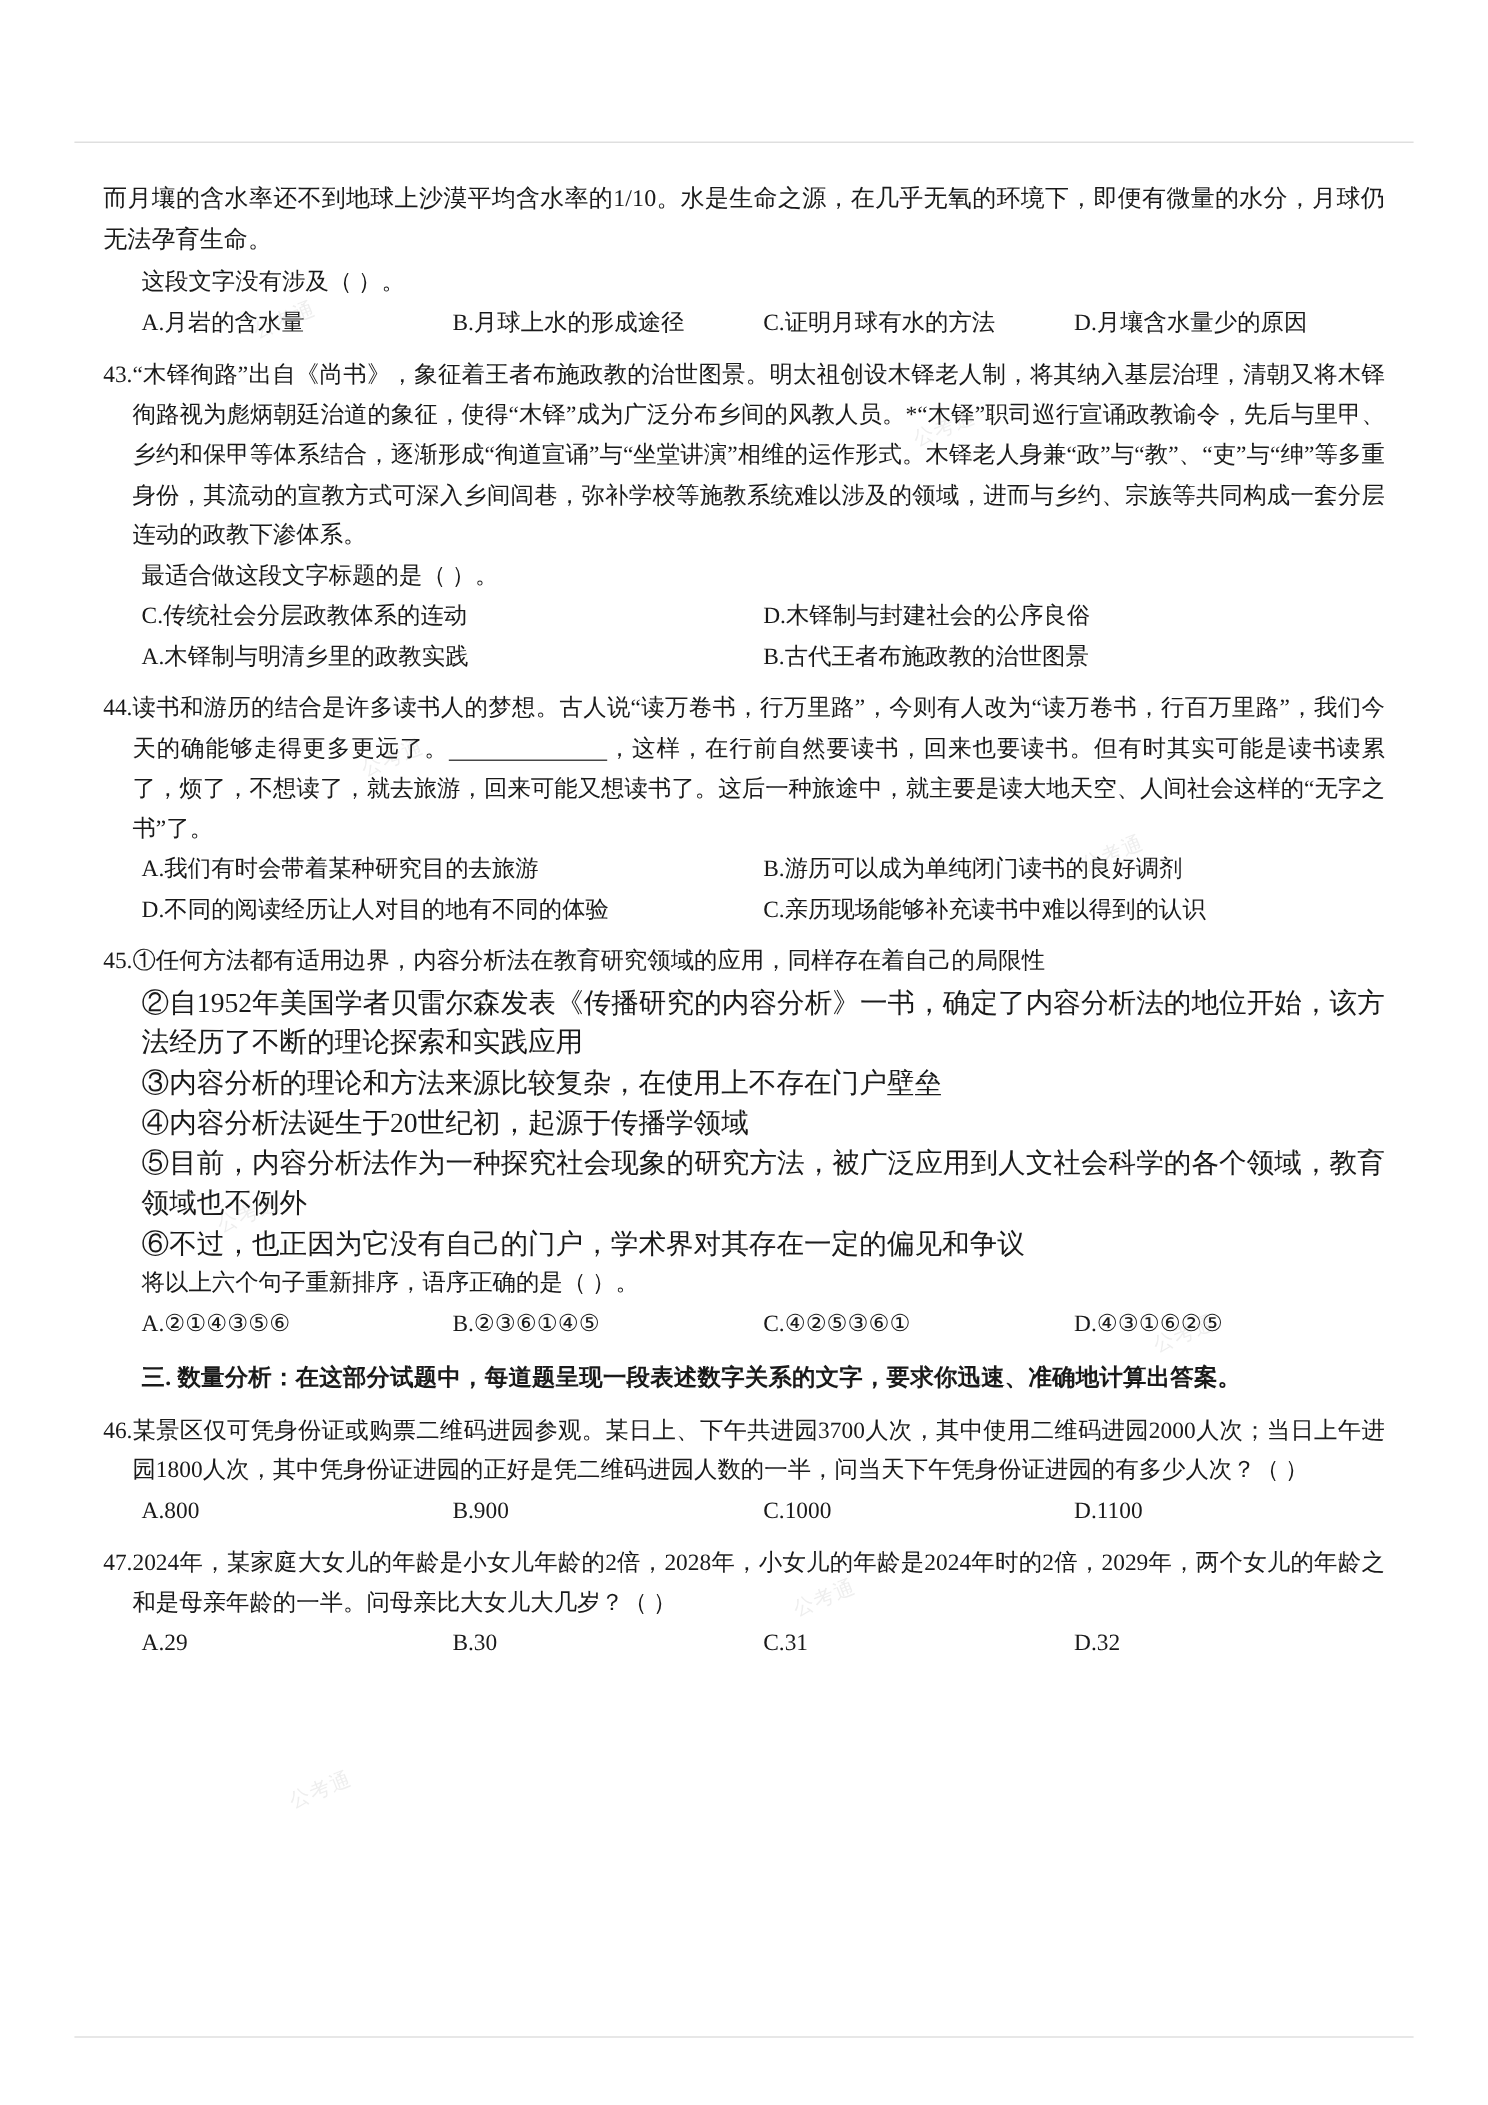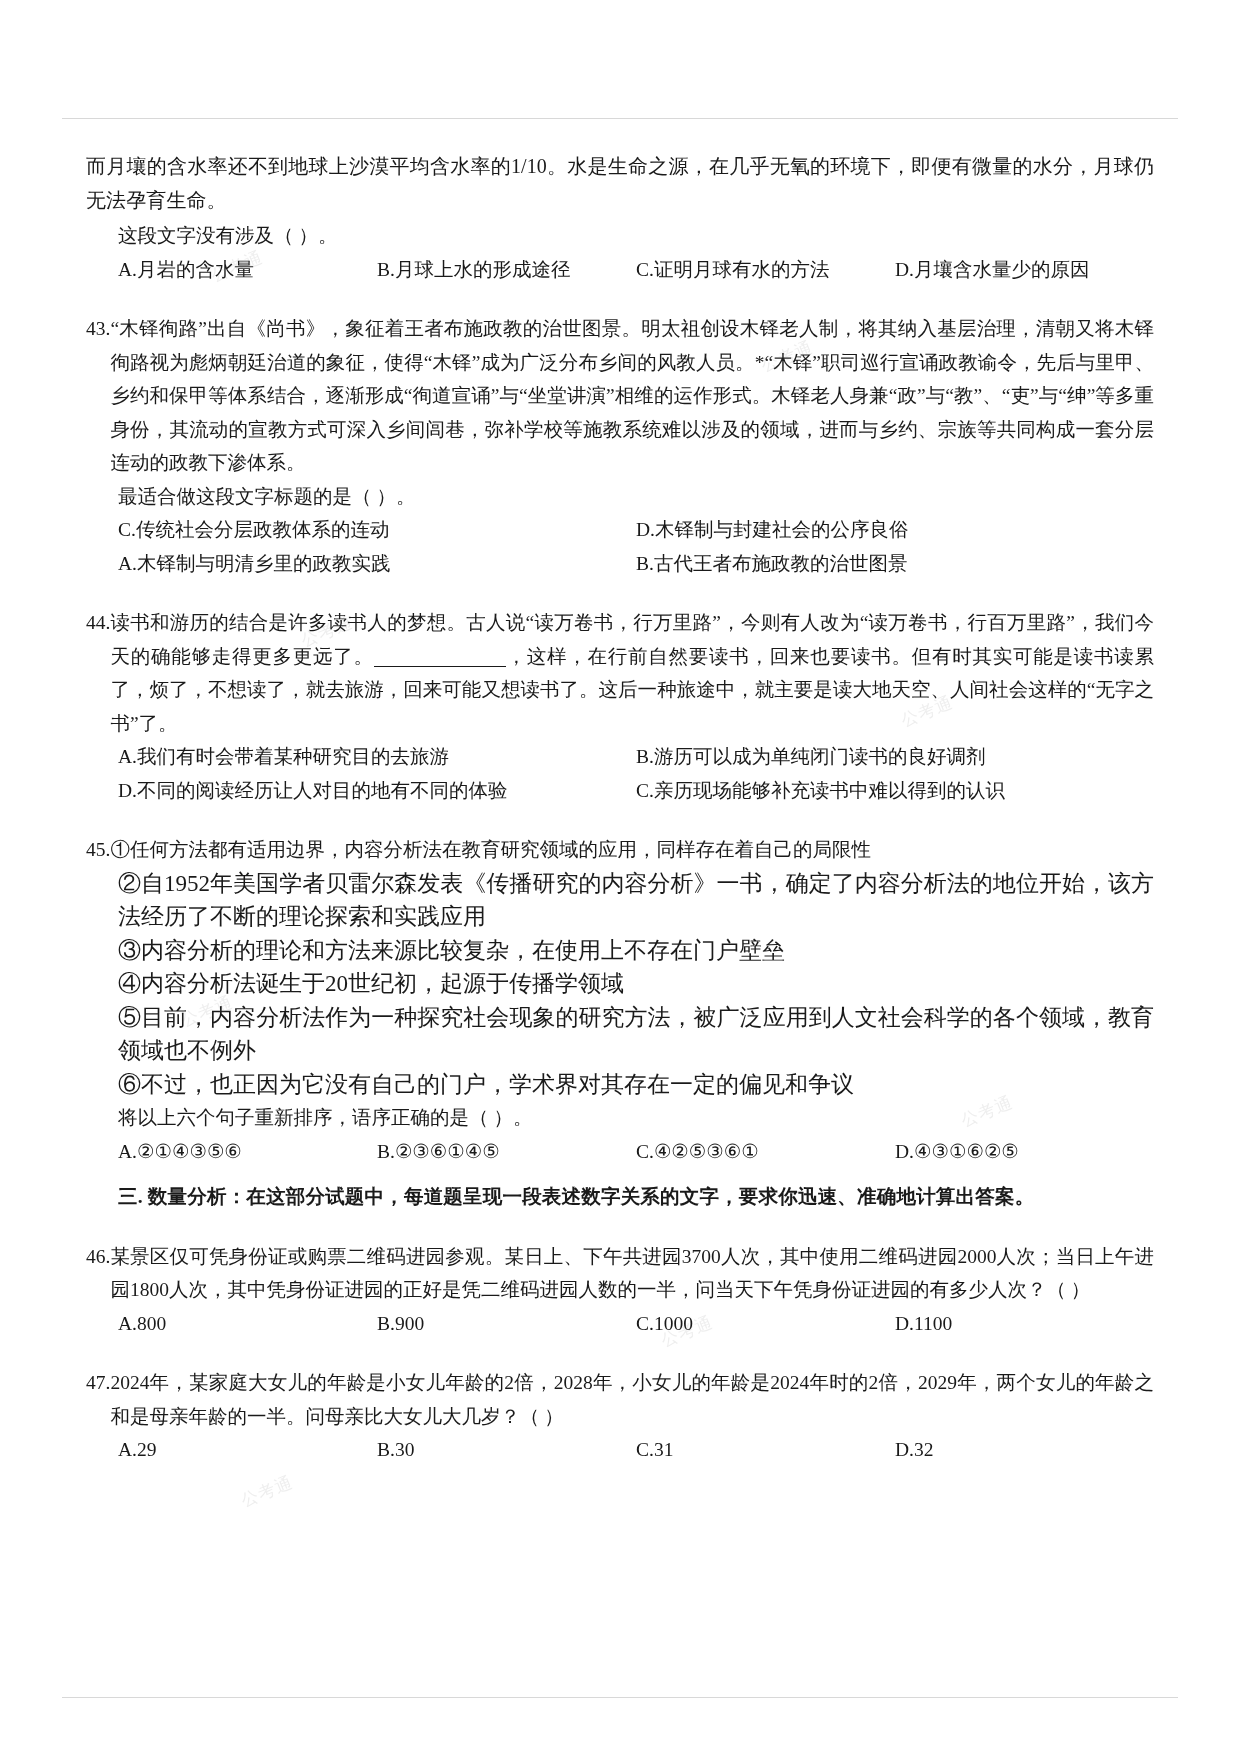--- a/index.html
+++ b/index.html
@@ -37,21 +37,21 @@
     background: #d8d8d8;
   }
   .para {
     font-size: 20px;
     line-height: 33.5px;
     text-align: justify;
     margin: 0 0 2px 0;
     letter-spacing: 0.1px;
   }
   .qitem {
-    margin-top: 26px;
+    margin-top: 10px;
   }
   .qbody {
     display: flex;
     align-items: flex-start;
   }
   .qnum {
     flex: 0 0 auto;
     font-size: 19.5px;
     line-height: 33.5px;
     white-space: pre;

